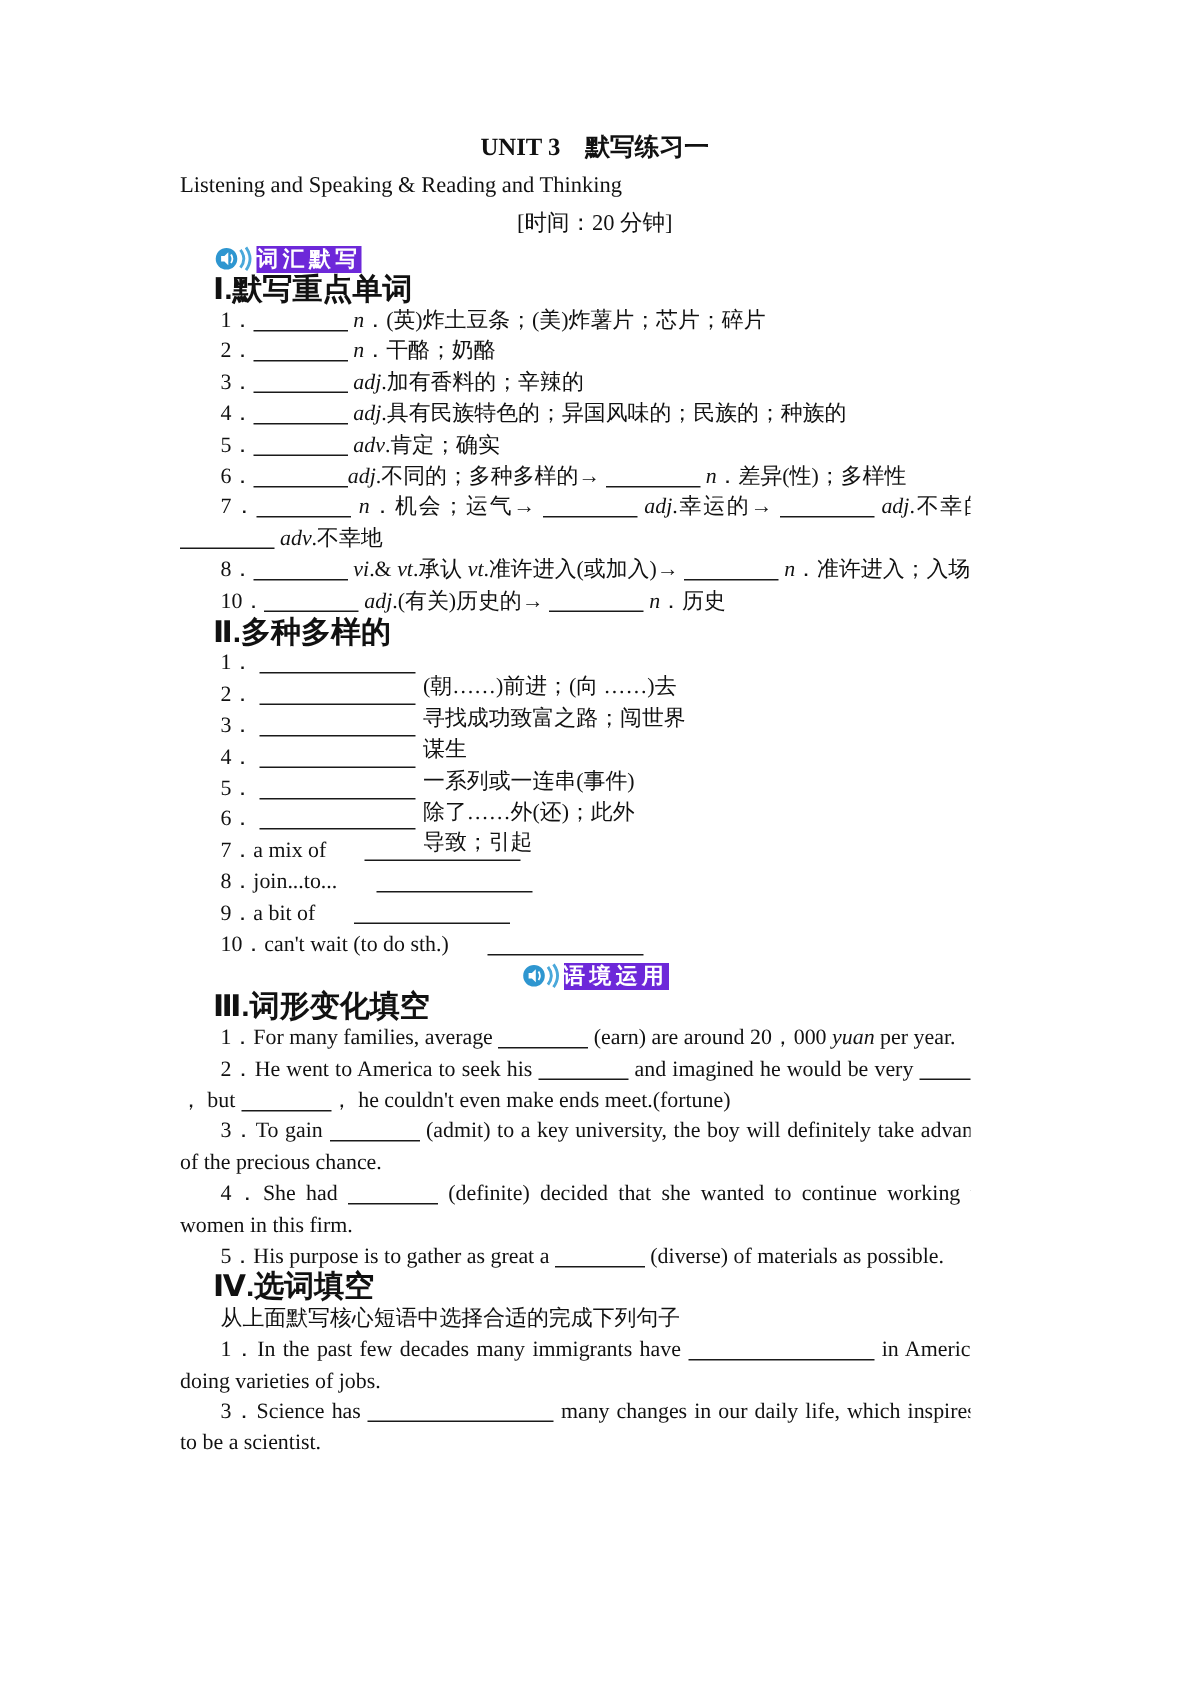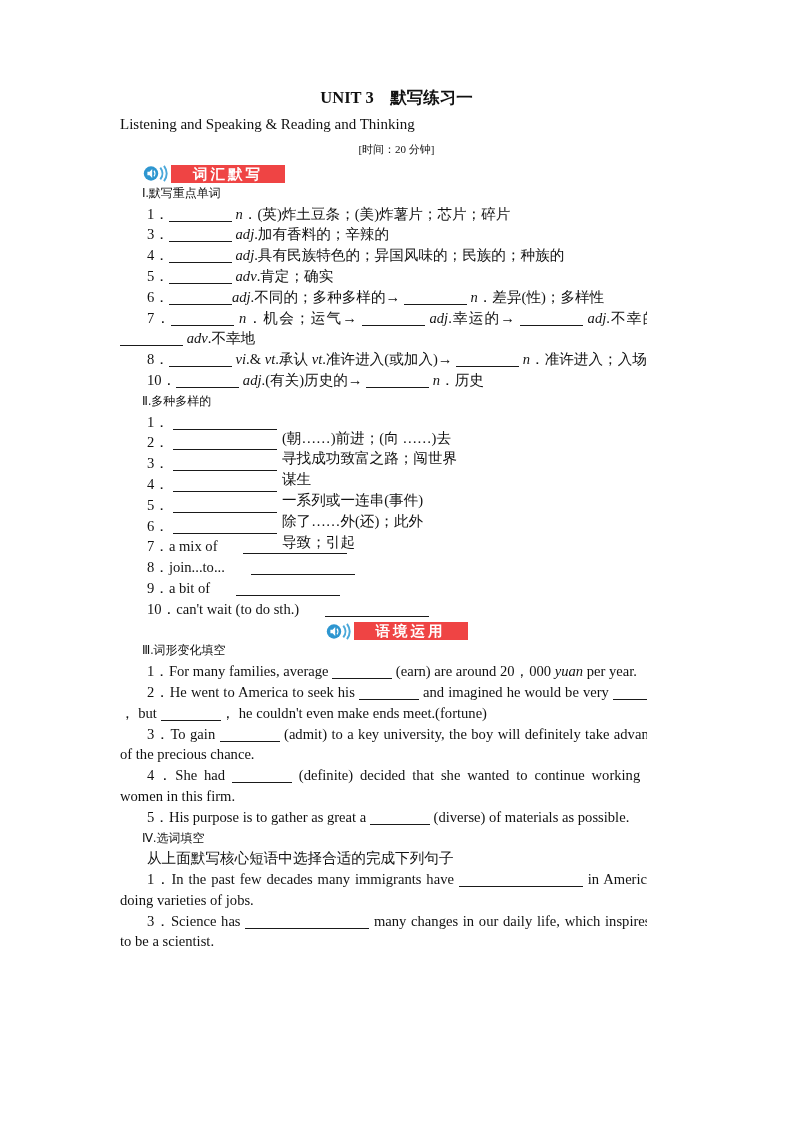--- a/index.html
+++ b/index.html
@@ -27,36 +27,36 @@
   }
   .subtitle {
     margin: 0;
     text-align: left;
     font-size: 15px;
     font-weight: normal;
     line-height: 26px;
   }
   .time-note {
     text-align: center;
-    font-size: 11px;
+    font-size: 15px;
     line-height: 25px;
   }
   .body-line, .phrase-row, .sec-heading, .badge-row {
     font-size: 14.6px;
     line-height: 20.8px;
   }
   .body-line {
     margin: 0;
     text-indent: 27px;
     text-align: justify;
   }
   .sec-heading {
     font-family: "Liberation Sans", "DejaVu Sans", sans-serif;
-    font-weight: normal;
-    font-size: 12px;
+    font-weight: bold;
+    font-size: 20px;
     text-indent: 22px;
   }
   .blank {
     display: inline-block;
     border-bottom: 1.4px solid #1a1a1a;
     height: 13px;
     vertical-align: -3px;
   }
   .w1 { width: 63px; }
   .w2 { width: 104px; }
@@ -70,27 +70,27 @@
   .badge-row.left { padding-left: 23px; }
   .badge-row.center { text-align: center; }
   .badge {
     display: inline-flex;
     align-items: center;
     vertical-align: middle;
     height: 19px;
   }
   .badge-icon { margin-right: 1px; }
   .badge-label {
-    background: #ef4444;
+    background: #6d28d9;
     color: #ffffff;
     font-family: "Liberation Sans", "DejaVu Sans", sans-serif;
     font-weight: bold;
     font-size: 14.5px;
     line-height: 18px;
-    padding: 0 22px;
+    padding: 0 0;
     letter-spacing: 3px;
   }
   i { font-style: italic; }
 </style>
 </head>
 <body>
 
 <div class="page">
   <div class="content">
 
@@ -106,20 +106,21 @@
           <path d="M11 6.6 q1.9 2.9 0 5.8" stroke="#ffffff" stroke-width="1.2" fill="none"></path>
           <path d="M17.3 3.6 Q21.8 9.5 17.3 15.4" stroke="#4aa8da" stroke-width="1.9" fill="none"></path>
           <path d="M21 1.9 Q26.4 9.5 21 17.1" stroke="#4aa8da" stroke-width="1.9" fill="none"></path>
         </svg>
         <span class="badge-label">词汇默写</span>
       </span>
     </div>
 
     <div class="sec-heading">Ⅰ.默写重点单词</div>
     <p class="body-line"><span>1．</span><span class="blank w1"></span><span> </span><i>n</i><span>．(英)炸土豆条；(美)炸薯片；芯片；碎片</span></p>
+    <p class="body-line"><span>2．</span><span class="blank w1"></span><span> </span><i>n</i><span>．干酪；奶酪</span></p>
     <p class="body-line"><span>3．</span><span class="blank w1"></span><span> </span><i>adj</i><span>.加有香料的；辛辣的</span></p>
     <p class="body-line"><span>4．</span><span class="blank w1"></span><span> </span><i>adj</i><span>.具有民族特色的；异国风味的；民族的；种族的</span></p>
     <p class="body-line"><span>5．</span><span class="blank w1"></span><span> </span><i>adv</i><span>.肯定；确实</span></p>
     <p class="body-line"><span>6．</span><span class="blank w1"></span><i>adj</i><span>.不同的；多种多样的→ </span><span class="blank w1"></span><span> </span><i>n</i><span>．差异(性)；多样性</span></p>
     <p class="body-line"><span>7．</span><span class="blank w1"></span><span> </span><i>n</i><span>．机会；运气→ </span><span class="blank w1"></span><span> </span><i>adj</i><span>.幸运的→ </span><span class="blank w1"></span><span> </span><i>adj</i><span>.不幸的→ </span><span class="blank w1"></span><span> </span><i>adv</i><span>.不幸地</span></p>
     <p class="body-line"><span>8．</span><span class="blank w1"></span><span> </span><i>vi</i><span>.&amp; </span><i>vt</i><span>.承认 </span><i>vt</i><span>.准许进入(或加入)→ </span><span class="blank w1"></span><span> </span><i>n</i><span>．准许进入；入场费</span></p>
     <p class="body-line"><span>10．</span><span class="blank w1"></span><span> </span><i>adj</i><span>.(有关)历史的→ </span><span class="blank w1"></span><span> </span><i>n</i><span>．历史</span></p>
 
     <div class="sec-heading">Ⅱ.多种多样的</div>
 

